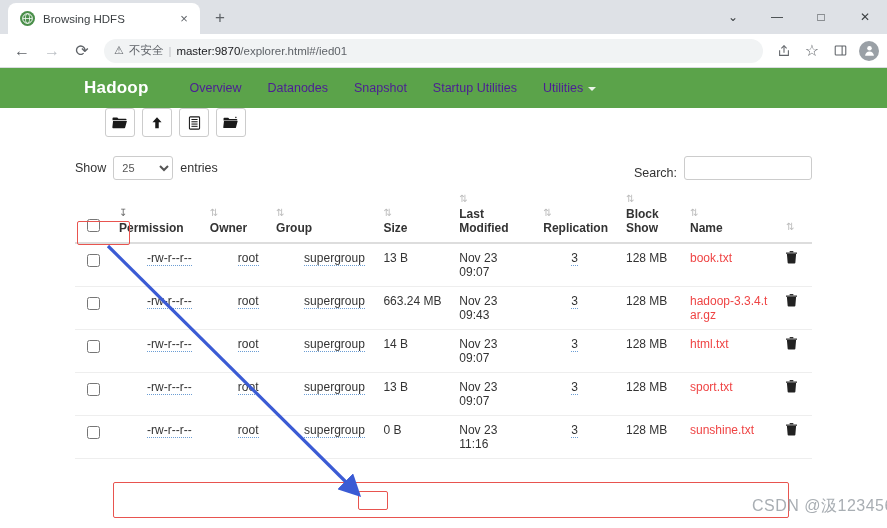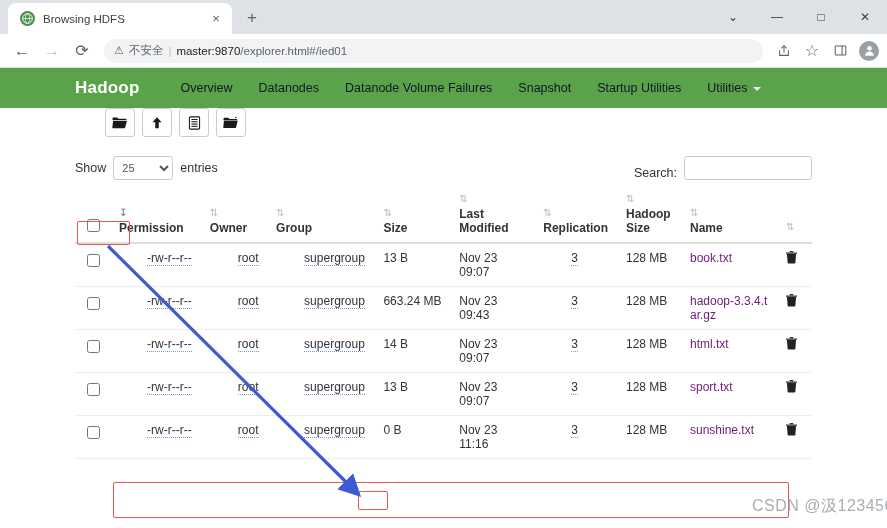--- a/index.html
+++ b/index.html
@@ -12,21 +12,21 @@
   }
 
   
   .browser { width: 887px; height: 528px; position: relative; background:#fff; }
 
   .tabstrip {
     height: 34px; background: #dee1e6;
     display: flex; align-items: flex-end; padding-left: 8px; position: relative;
   }
   .tab {
-    height: 31px; width: 224px; background:#fff;
+    height: 31px; width: 192px; background:#fff;
     border-radius: 8px 8px 0 0;
     display:flex; align-items:center; gap:8px;
     padding: 0 8px 0 12px; position: relative;
   }
   .tab-favicon {
     width: 15px; height: 15px; border-radius: 50%;
     background: #4a8f4a; flex: 0 0 auto;
     display:flex;align-items:center;justify-content:center;
   }
   .tab-title {
@@ -76,23 +76,23 @@
     margin-left:4px; cursor:pointer;
   }
 
   
   .page { position:relative; height: 458px; background:#fff; overflow:hidden; }
 
   .navbar {
     background: #5ba34a; height: 40px;
     display:flex; align-items:center; padding-left: 75px; gap: 0;
   }
-  .brand { color:#fff; font-size:17px; font-weight:600; margin-right: 28px; letter-spacing:.2px;}
+  .brand { color:#fff; font-size:17px; font-weight:600; margin-right: 28px; letter-spacing:.2px;margin-left:9px;}
   .navlink {
-    color:#0f172a; font-size:12.5px; padding: 0 13px; cursor:pointer; white-space:nowrap;
+    color:#4c1d95; font-size:12.5px; padding: 0 13px; cursor:pointer; white-space:nowrap;
   }
   .caret { display:inline-block; margin-left:5px; border-left:4px solid transparent;
     border-right:4px solid transparent; border-top:4px solid #eaf4e8; vertical-align:middle;}
 
   .container { padding: 0 75px; position:relative; }
 
   h1.title {
     font-size: 28px; font-weight: 400; color: #333;
     margin: 33px 0 26px 0; letter-spacing:.2px;
   }
@@ -137,21 +137,21 @@
     display:block; color:#bbb; font-size:10px; font-weight:normal;
     margin-bottom: 3px; line-height:1;
   }
   th.active .sort-ico { color:#666; }
   table.files tbody td {
     border-bottom: 1px solid #eee; padding: 7px 8px; color:#333; vertical-align: top;
   }
   td.cb, th.cb { width: 26px; padding-left: 6px; padding-right:4px; }
   .rowcb { width:13px; height:13px; }
   .editable { border-bottom: 1px dotted #6b9dd4; color:#333; cursor:pointer;margin-left:28px; }
-  .link { color: #701a75; text-decoration:none; cursor:pointer; }
+  .link { color: #ef4444; text-decoration:none; cursor:pointer; }
   .trash { color:#333; font-size:13px; cursor:pointer; }
   td.namecol { word-break: break-all; }
 
   
   .anno { position:absolute; pointer-events:none; }
   .box-red { border: 1.6px solid #e8544f; border-radius: 2px; }
   .arrow-svg { position:absolute; left:0; top:0; pointer-events:none; }
 
   .watermark {
     position:absolute; font-size: 16px; color: #9aa0a6; opacity:.85;
@@ -217,21 +217,20 @@
       </div>
     </div>
   </div>
 
   <div class="page">
 
     <div class="navbar">
       <div class="brand">Hadoop</div>
       <div class="navlink">Overview</div>
       <div class="navlink">Datanodes</div>
-      <div class="navlink">Datanode Volume Failures</div>
       <div class="navlink">Snapshot</div>
       <div class="navlink">Startup Utilities</div>
       <div class="navlink"><span>Utilities</span><span class="caret"></span></div>
     </div>
 
     <div class="container">
 
 
       <div class="pathrow">
         <div class="tool-btns">
@@ -306,21 +305,21 @@
             <th style="width:84px">
               <span class="sort-ico">⇅</span>
               <span>Last Modified</span>
             </th>
             <th>
               <span class="sort-ico">⇅</span>
               <span>Replication</span>
             </th>
             <th style="width:64px">
               <span class="sort-ico">⇅</span>
-              <span>Hadoop Size</span>
+              <span>Block Show</span>
             </th>
             <th style="width:96px">
               <span class="sort-ico">⇅</span>
               <span>Name</span>
             </th>
             <th style="width:34px">
               <span class="sort-ico">⇅</span>
               <span></span>
             </th>
           </tr>

